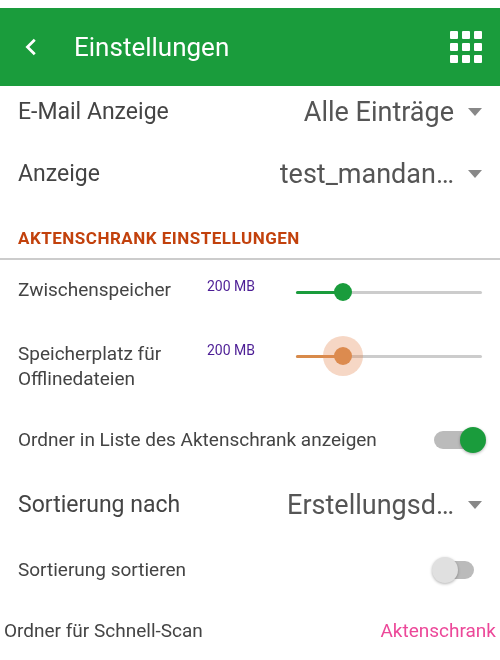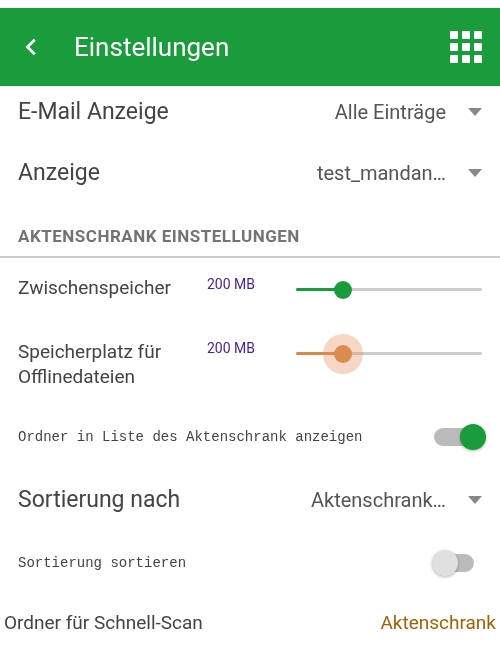--- a/index.html
+++ b/index.html
@@ -7,42 +7,42 @@
   .header { background: #1a9c3c; height: 78px; display: flex; align-items: center; padding: 0 18px; color: #fff; margin-top: 8px; }
   .back { width: 28px; height: 28px; display: flex; align-items: center; justify-content: center; cursor: pointer; }
   .back svg { stroke: #fff; stroke-width: 3; fill: none; }
   .title { font-size: 26px; font-weight: 400; margin-left: 28px; flex: 1; }
   .menu { width: 32px; height: 32px; display: grid; grid-template-columns: repeat(3, 1fr); grid-template-rows: repeat(3, 1fr); gap: 4px; cursor: pointer; }
   .menu span { background: #fff; display: block; border-radius: 1px; }
   .content { padding: 0 0 0 0; }
   .row { display: flex; align-items: center; padding: 0 18px; min-height: 56px; }
   .row.dropdown { justify-content: space-between; }
   .label { font-size: 23px; color: #444; flex: 1; line-height: 1.3; }
-  .value { font-size: 20px; color: #555; display: flex; align-items: center; gap: 22px; cursor: pointer; }
+  .value { font-size: 27px; color: #555; display: flex; align-items: center; gap: 14px; cursor: pointer; }
   .value-text { max-width: 180px; white-space: nowrap; overflow: hidden; text-overflow: ellipsis; }
   .caret { width: 0; height: 0; border-left: 7px solid transparent; border-right: 7px solid transparent; border-top: 8px solid #888; }
-  .section-header { font-size: 17px; font-weight: 700; color: #737373; letter-spacing: 0.5px; padding: 22px 18px 10px 18px; border-bottom: 2px solid #ccc; }
+  .section-header { font-size: 17px; font-weight: 700; color: #c2410c; letter-spacing: 0.5px; padding: 22px 18px 10px 18px; border-bottom: 2px solid #ccc; }
   .slider-row { display: flex; align-items: flex-start; padding: 18px 18px; gap: 14px; }
   .slider-label { font-size: 19px; color: #444; width: 175px; line-height: 1.3; }
   .slider-val { font-size: 14px; color: #4c1d95; width: 75px; }
   .slider { flex: 1; position: relative; height: 28px; display: flex; align-items: center; cursor: pointer; }
   .track { position: absolute; left: 0; right: 0; height: 3px; background: #ccc; border-radius: 2px; }
   .track-fill { position: absolute; left: 0; height: 3px; border-radius: 2px; }
   .thumb { position: absolute; width: 18px; height: 18px; border-radius: 50%; transform: translateX(-50%); }
   .thumb.halo::before { content: ""; position: absolute; width: 40px; height: 40px; border-radius: 50%; left: 50%; top: 50%; transform: translate(-50%, -50%); background: rgba(230,140,90,0.35); }
   .switch-row { display: flex; align-items: center; padding: 18px 18px; gap: 12px; }
-  .switch-label { font-size: 14px; color: #444; flex: 1; line-height: 1.35; font-family: Liberation Mono, monospace; }
+  .switch-label { font-size: 19px; color: #444; flex: 1; line-height: 1.35; }
   .switch { position: relative; width: 48px; height: 24px; cursor: pointer; }
   .switch-track { position: absolute; width: 40px; height: 18px; background: #bbb; border-radius: 10px; top: 3px; left: 0; }
   .switch-thumb { position: absolute; width: 26px; height: 26px; border-radius: 50%; top: -1px; box-shadow: 0 1px 3px rgba(0,0,0,0.3); }
   .switch.on .switch-thumb { right: -4px; background: #1a9c3c; }
   .switch.off .switch-thumb { left: -2px; background: #e0e0e0; }
   .plain-row { display: flex; align-items: center; padding: 18px 4px; justify-content: space-between; }
   .plain-label { font-size: 19px; color: #444; }
-  .plain-val { font-size: 19px; color: #a16207; }
+  .plain-val { font-size: 19px; color: #ec4899; }
   .gap-email { padding-top: 4px; padding-bottom: 8px; }
 </style>
 </head>
 <body>
 
 <div class="header">
   <div class="back">
     <svg viewBox="0 0 24 24" width="22" height="22">
         <polyline points="15 4 7 12 15 20"></polyline>
       </svg>
@@ -105,21 +105,21 @@
     <div class="switch-label">Ordner in Liste des Aktenschrank anzeigen</div>
     <div class="switch on" id="sw-folder">
       <div class="switch-track"></div>
       <div class="switch-thumb"></div>
     </div>
   </div>
 
   <div class="row dropdown" style="padding-top:18px;padding-bottom:18px;">
     <div class="label">Sortierung nach</div>
     <div class="value">
-      <span class="value-text">Aktenschrank…</span>
+      <span class="value-text">Erstellungsd…</span>
       <span class="caret"></span>
     </div>
   </div>
 
   <div class="switch-row">
     <div class="switch-label">Sortierung sortieren</div>
     <div class="switch off" id="sw-asc">
       <div class="switch-track"></div>
       <div class="switch-thumb"></div>
     </div>

